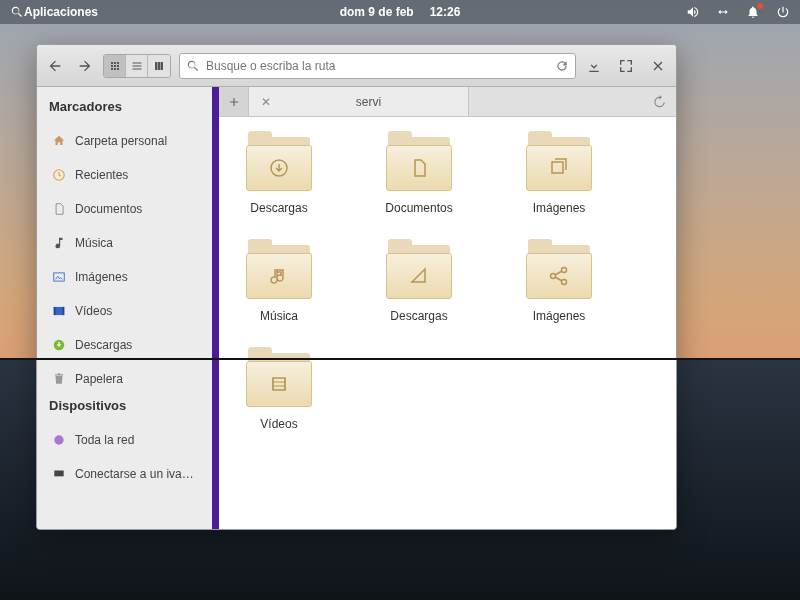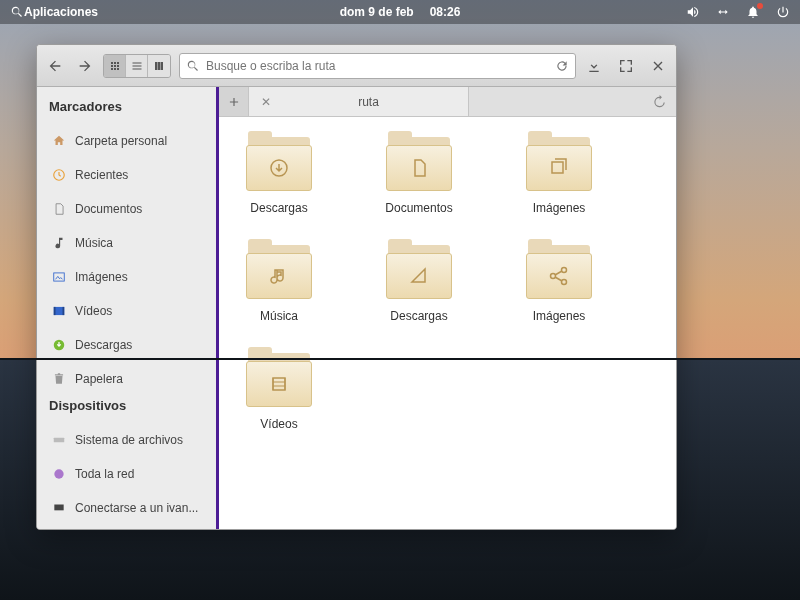--- a/index.html
+++ b/index.html
@@ -53,21 +53,21 @@
 .view-switch > div:last-child { border-right: none; }
 .view-switch > div.active { background: #c0c0c0; }
 .view-switch svg { width: 12px; height: 12px; fill: #555; }
 .search-wrap { flex: 1; display: flex; align-items: center; background: #fff; border: 1px solid #aaa; border-radius: 3px; height: 26px; padding: 0 6px; gap: 6px; }
 .search-wrap input { flex: 1; border: none; outline: none; font-size: 12px; color: #777; background: transparent; }
 .search-wrap svg { width: 14px; height: 14px; fill: #777; }
 .tb-right { display: flex; gap: 12px; }
 
 .body { flex: 1; display: flex; overflow: hidden; }
 
-.sidebar { width: 182px; background: #ececec; border-right: 3px solid #4c1d95; overflow-y: auto; padding: 6px 0; }
+.sidebar { width: 182px; background: #ececec; border-right: 7px solid #4c1d95; overflow-y: auto; padding: 6px 0; }
 .side-header { font-size: 13px; font-weight: 700; color: #333; padding: 6px 12px; }
 .side-item { display: flex; align-items: center; gap: 8px; padding: 5px 14px; font-size: 12px; color: #444; cursor: pointer; margin-top: 8px; }
 .side-item.hr { text-decoration: underline; text-underline-offset: 3px; }
 .side-item .sicon { width: 16px; height: 16px; flex-shrink: 0; display: flex; align-items: center; justify-content: center; }
 .side-item .sicon svg { width: 14px; height: 14px; }
 .side-item span.label { white-space: nowrap; overflow: hidden; text-overflow: ellipsis; }
 
 .content { flex: 1; display: flex; flex-direction: column; background: #fff; }
 .tabbar { height: 30px; background: #e0e0e0; border-bottom: 1px solid #c5c5c5; display: flex; align-items: stretch; }
 .tab-new { width: 30px; display: flex; align-items: center; justify-content: center; border-right: 1px solid #c5c5c5; cursor: pointer; color: #666; background: #d4d4d4; }
@@ -95,21 +95,21 @@
     <div class="panel-left">
       <span class="panel-icon">
         <svg viewBox="0 0 24 24">
             <path d="M15.5 14h-.79l-.28-.27a6.5 6.5 0 1 0-.7.7l.27.28v.79l5 5L20.5 19zM10 15a5 5 0 1 1 0-10 5 5 0 0 1 0 10z"></path>
           </svg>
       </span>
       <span style="font-weight:600">Aplicaciones</span>
     </div>
     <div class="panel-center">
       <span>dom  9 de feb</span>
-      <span>08:26</span>
+      <span>12:26</span>
     </div>
     <div class="panel-right">
       <span class="panel-icon">
           <svg viewBox="0 0 24 24">
             <path d="M3 9v6h4l5 5V4L7 9H3zm13.5 3a4.5 4.5 0 0 0-2.5-4v8a4.5 4.5 0 0 0 2.5-4zM14 3.23v2.06c2.89.86 5 3.54 5 6.71s-2.11 5.85-5 6.71v2.06c4.01-.91 7-4.49 7-8.77s-2.99-7.86-7-8.77z"></path>
           </svg>
         </span>
       <span class="panel-icon">
           <svg viewBox="0 0 24 24">
             <path d="M4 12l4-4v3h8V8l4 4-4 4v-3H8v3z"></path>
@@ -255,28 +255,20 @@
         <div class="side-item">
             <span class="sicon">
               <svg viewBox="0 0 24 24">
                 <path fill="#999" d="M6 7h12l-1 13H7zM5 4h14v2H5zM10 2h4v2h-4z"></path>
               </svg>
             </span>
             <span class="label">Papelera</span>
           </div>
 
         <div class="side-header">Dispositivos</div>
-        <div class="side-item hr">
-            <span class="sicon">
-              <svg viewBox="0 0 24 24">
-                <rect x="3" y="8" width="18" height="8" rx="1" fill="#bbb"></rect>
-              </svg>
-            </span>
-            <span class="label">Sistema de archivos</span>
-          </div>
 
         <div class="side-item">
             <span class="sicon">
               <svg viewBox="0 0 24 24">
                 <circle cx="12" cy="12" r="8" fill="#a7c"></circle>
               </svg>
             </span>
             <span class="label">Toda la red</span>
           </div>
         <div class="side-item">
@@ -291,21 +283,21 @@
 
       <div class="content">
         <div class="tabbar">
           <div class="tab-new">
               <svg viewBox="0 0 24 24">
                 <path d="M11 5h2v14h-2zM5 11h14v2H5z"></path>
               </svg>
             </div>
           <div class="tab">
             <span class="close">✕</span>
-            <span class="tab-label">ruta</span>
+            <span class="tab-label">servi</span>
           </div>
           <div class="history">
               <svg viewBox="0 0 24 24">
                 <path d="M13 3a9 9 0 1 0 8.94 10H19.9A7 7 0 1 1 13 5v3l4-4-4-4v3z"></path>
               </svg>
             </div>
         </div>
         <div class="files" id="file-grid">
             <div class="file">
               <div class="folder-ico">

